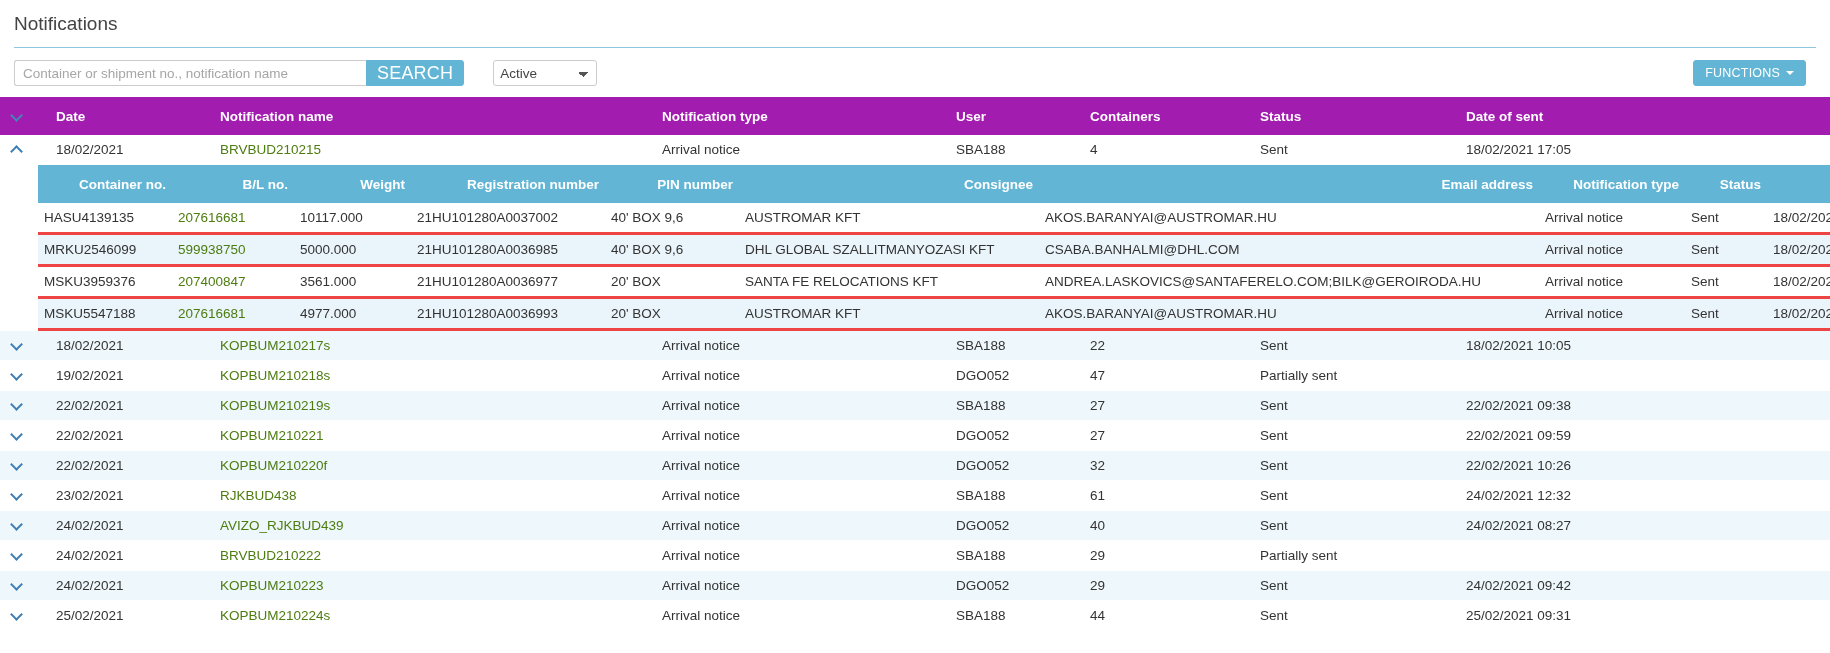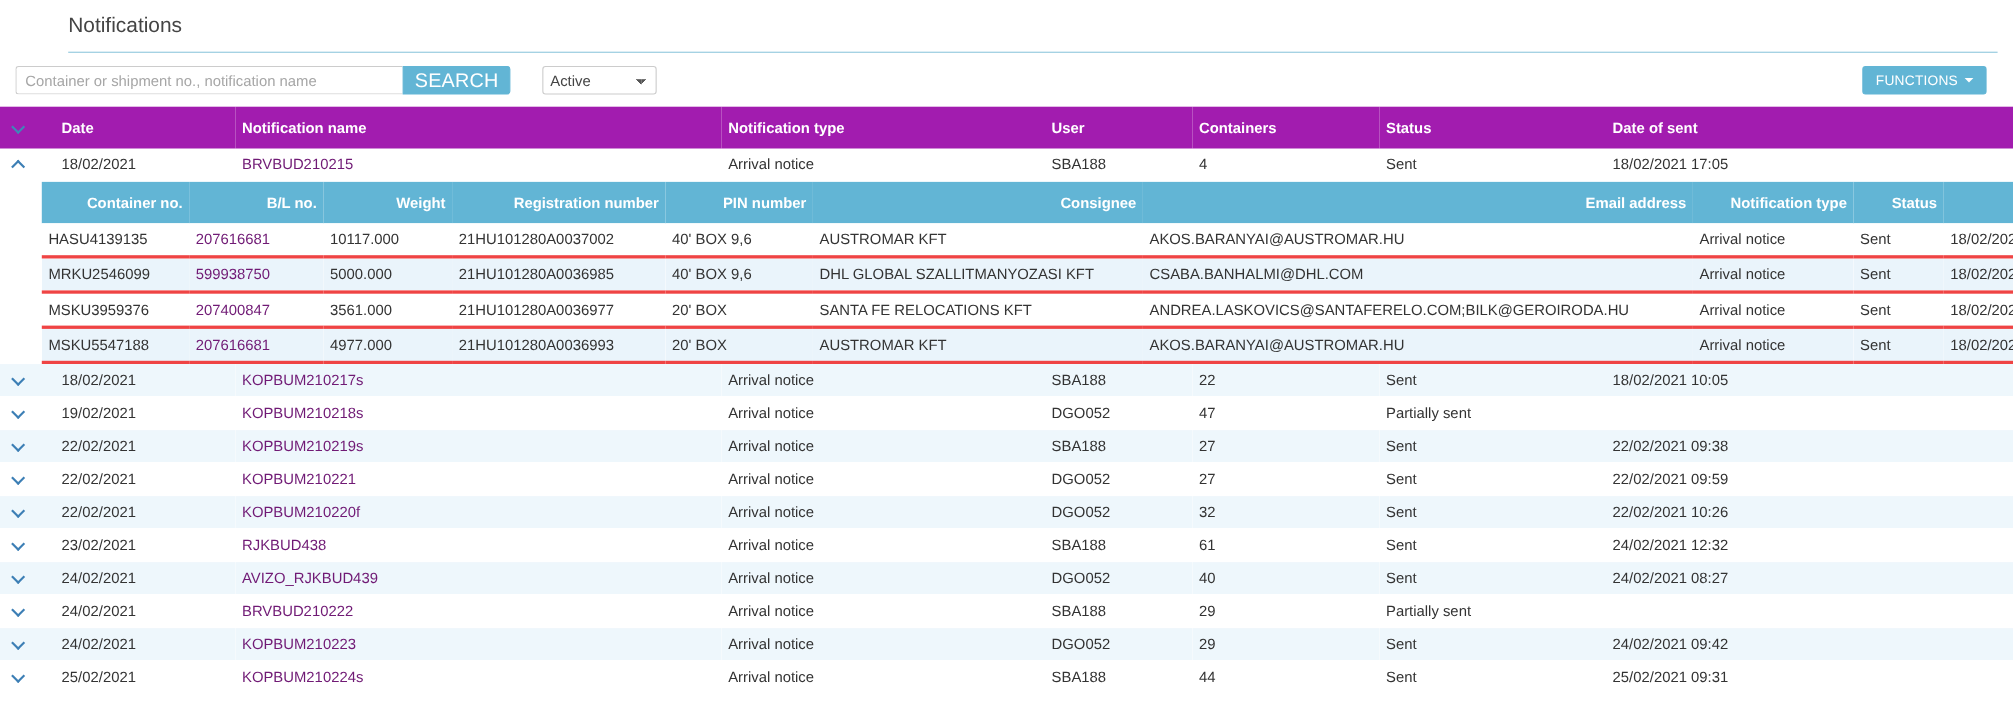--- a/index.html
+++ b/index.html
@@ -12,21 +12,20 @@
     height: 653px;
     overflow: hidden;
     font-family: "Liberation Sans", sans-serif;
     color: #333333;
     -webkit-font-smoothing: antialiased;
   }
 
   
   .page-header {
     padding: 10px 14px 0 14px;
-    margin-left: 48px;
   }
   .page-title {
     font-size: 19px;
     font-weight: 400;
     color: #444444;
     line-height: 28px;
     margin: 0;
   }
   .title-rule {
     margin: 9px 0 0 0;
@@ -184,21 +183,21 @@
   }
   .chev-up::before {
     top: 4px;
     transform: rotate(-135deg);
   }
   .chev-header::before {
     border-right-color: #3f87b8;
     border-bottom-color: #3f87b8;
   }
   .link {
-    color: #701a75;
+    color: #4d7c0f;
     text-decoration: none;
     cursor: pointer;
   }
 
   
   .sub-wrap {
     padding: 0 0 0 38px;
     background: #ffffff;
   }
   .subgrid {

